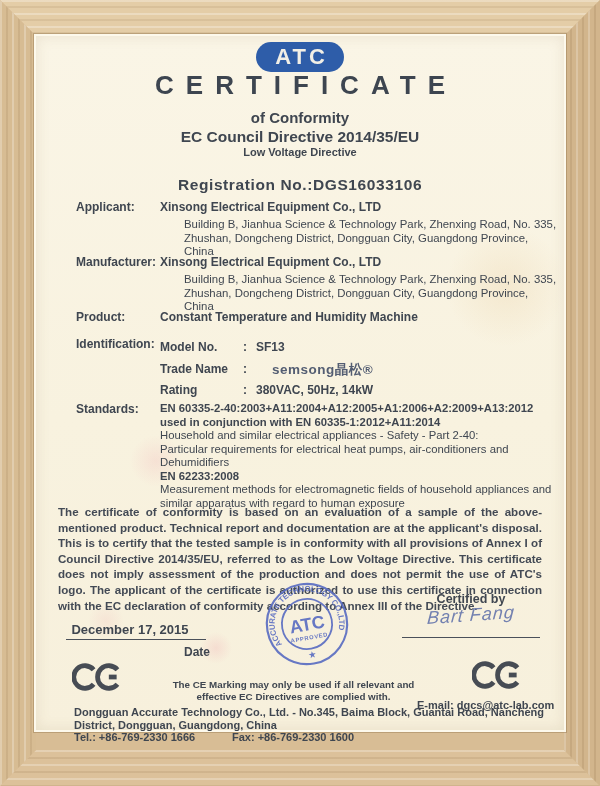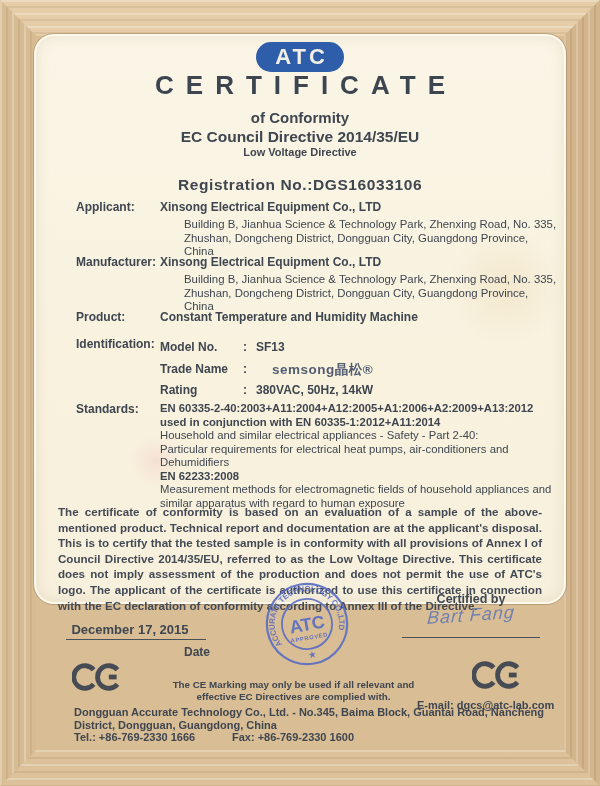--- a/index.html
+++ b/index.html
@@ -37,31 +37,30 @@
   .frame-right{
     left:564px;top:0;width:36px;height:786px;
     background:#d2b58c;
     background-image:repeating-linear-gradient(to right,
       rgba(255,255,255,.22) 0 2px, rgba(0,0,0,0) 2px 6px,
       rgba(133,100,60,.16) 6px 8px, rgba(0,0,0,0) 8px 12px);
     clip-path:polygon(36px 0,36px 786px,0 750px,0 36px);
   }
   
   .paper{
-    position:absolute;left:36px;top:36px;width:528px;height:566px;
+    position:absolute;left:36px;top:36px;width:528px;height:694px;
     background:#f9f3e2;
     background-image:
       radial-gradient(circle at 120px 425px, rgba(230,80,120,.10), rgba(230,80,120,0) 26px),
       radial-gradient(circle at 180px 612px, rgba(230,80,120,.12), rgba(230,80,120,0) 16px),
       radial-gradient(circle at 70px 585px, rgba(230,80,120,.08), rgba(230,80,120,0) 18px),
       radial-gradient(circle at 470px 250px, rgba(230,200,150,.25), rgba(230,200,150,0) 60px),
       linear-gradient(180deg,#faf5e6 0%,#f8f2df 55%,#f7f0dc 100%);
     box-shadow:0 0 0 2px #fdf9ec, 0 0 0 3px rgba(120,90,50,.30), inset 0 0 14px rgba(150,120,80,.15);
     color:#3f4650;
-    border-radius:18px;
   }
   .abs{position:absolute;}
   .center{text-align:center;width:100%;}
   
   .logo-pill{
     left:50%;top:6px;transform:translateX(-50%);
     width:88px;height:30px;border-radius:15px;
     background:#2e5da9;color:#f2efe6;
     font-weight:bold;font-size:22px;letter-spacing:3px;
     display:flex;align-items:center;justify-content:center;text-indent:3px;

